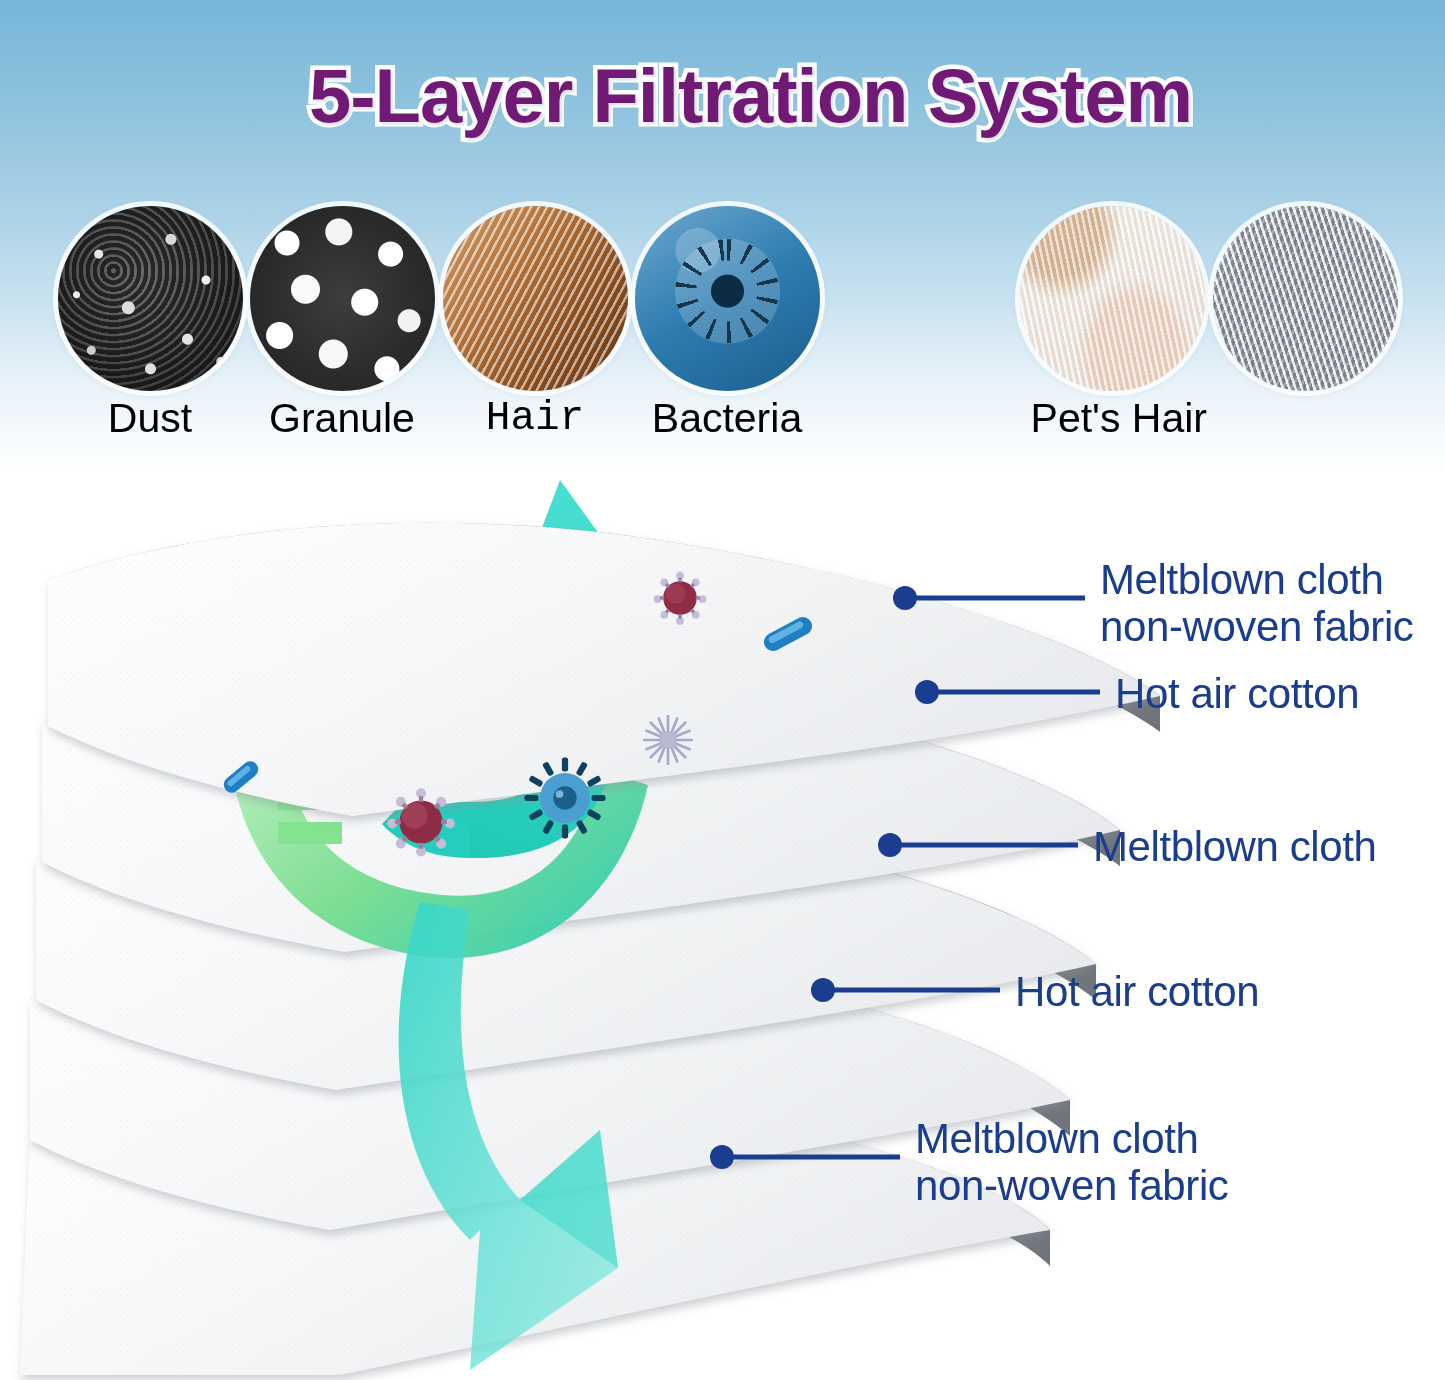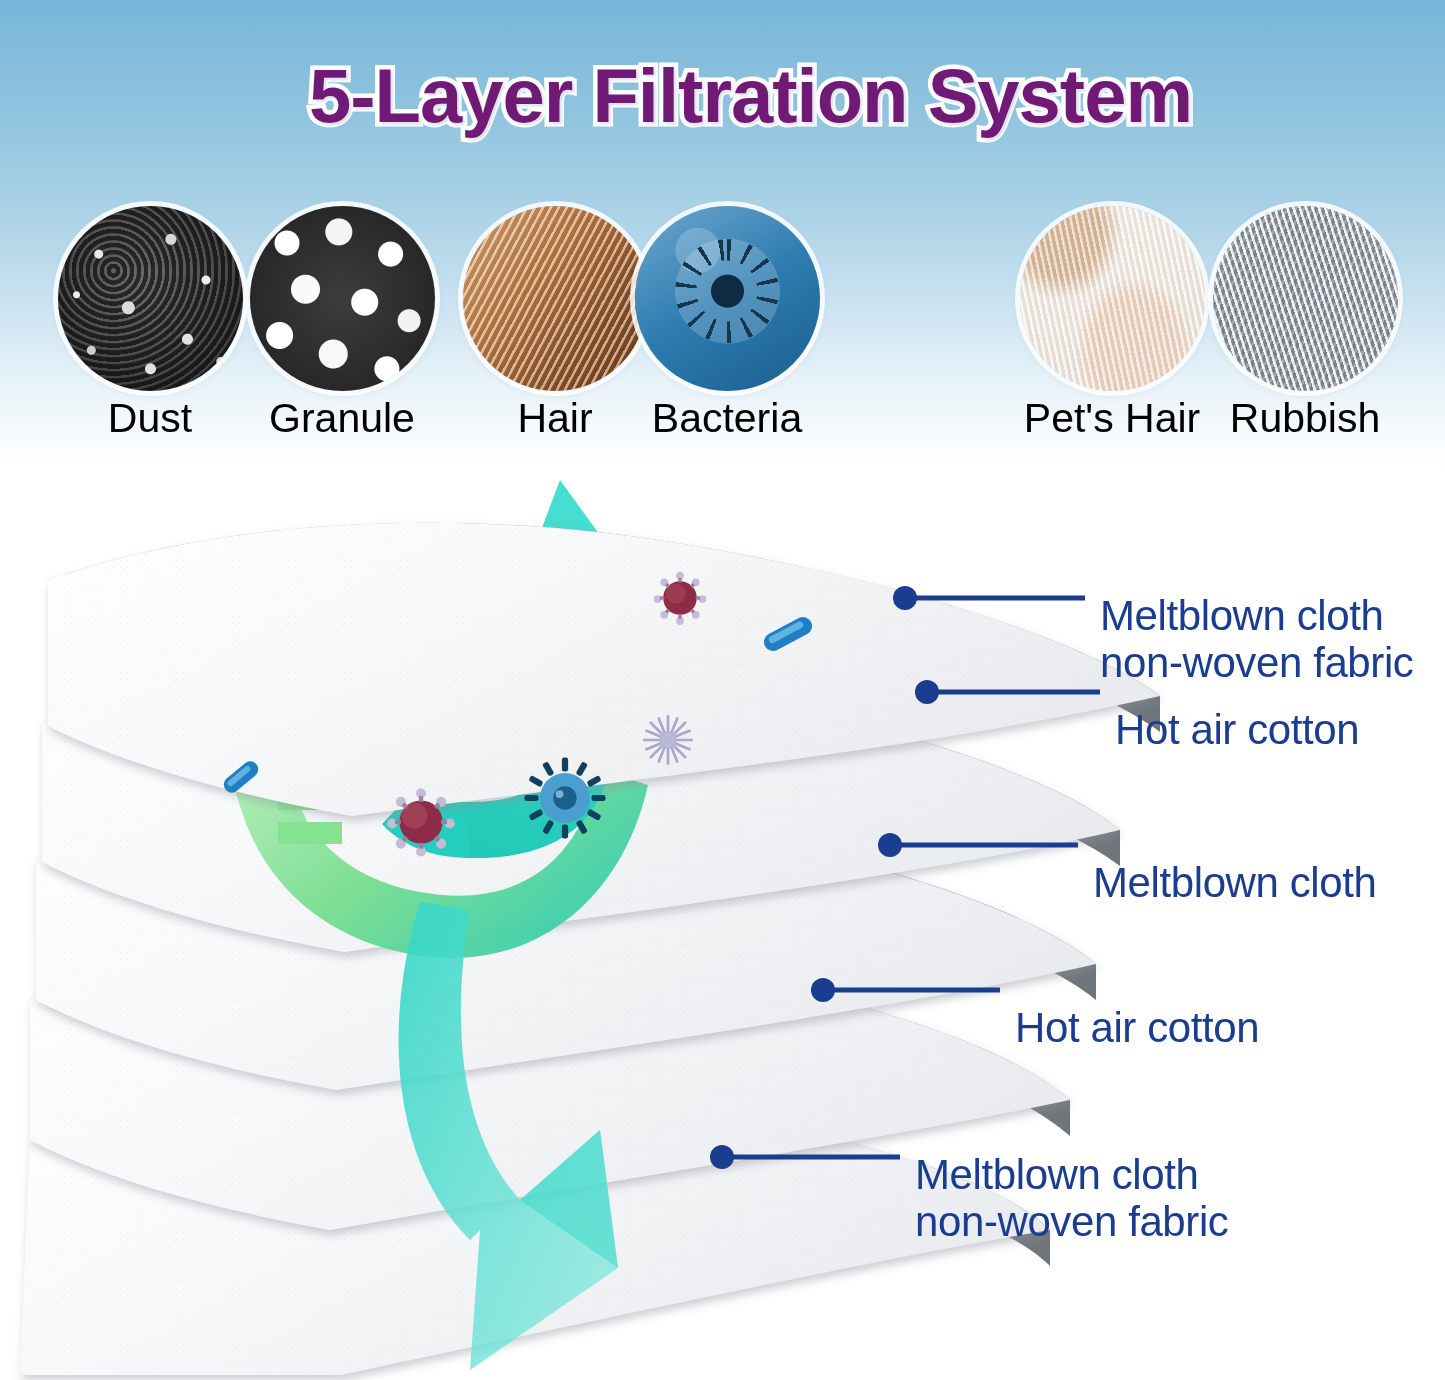--- a/index.html
+++ b/index.html
@@ -200,21 +200,20 @@
 
   
   .callout-label {
     position: absolute;
     color: #1a3d8f;
     font-size: 42px;
     line-height: 1.12;
     font-weight: normal;
     white-space: pre-line;
     letter-spacing: -0.4px;
-    margin-top: 36px;
   }
 </style>
 </head>
 <body>
 
 <div id="page">
 
   <div class="bg-gradient"></div>
 
   <div class="title">5-Layer Filtration System</div>
@@ -224,39 +223,38 @@
     <div class="circle-item" style="left:247px;">
       <div class="circle-swatch sw-granule"></div>
       <div class="circle-label">Granule</div>
     </div>
 
     <div class="circle-item" style="left:55px;">
       <div class="circle-swatch sw-dust"></div>
       <div class="circle-label">Dust</div>
     </div>
 
-    <div class="circle-item" style="left:460px;">
+    <div class="circle-item" style="left:440px;font-family:Liberation Mono, monospace;">
       <div class="circle-swatch sw-hair"></div>
       <div class="circle-label">Hair</div>
     </div>
 
     <div class="circle-item" style="left:632px;">
       <div class="circle-swatch sw-bacteria"></div>
       <div class="circle-label">Bacteria</div>
     </div>
 
 
-    <div class="circle-item" style="left:1017px;">
+    <div class="circle-item" style="left:1017px;text-align:right;">
       <div class="circle-swatch sw-pethair"></div>
       <div class="circle-label">Pet's Hair</div>
     </div>
 
     <div class="circle-item" style="left:1210px;">
       <div class="circle-swatch sw-rubbish"></div>
-      <div class="circle-label">Rubbish</div>
     </div>
 
   </div>
 
   <div class="diagram">
     <svg width="1445" height="940" viewBox="0 0 1445 940" xmlns="http://www.w3.org/2000/svg">
       <defs>
         <linearGradient id="sheetFace" x1="0" y1="0" x2="1" y2="0.5">
           <stop offset="0%" stop-color="#ffffff"></stop>
           <stop offset="45%" stop-color="#f7f8f9"></stop>

